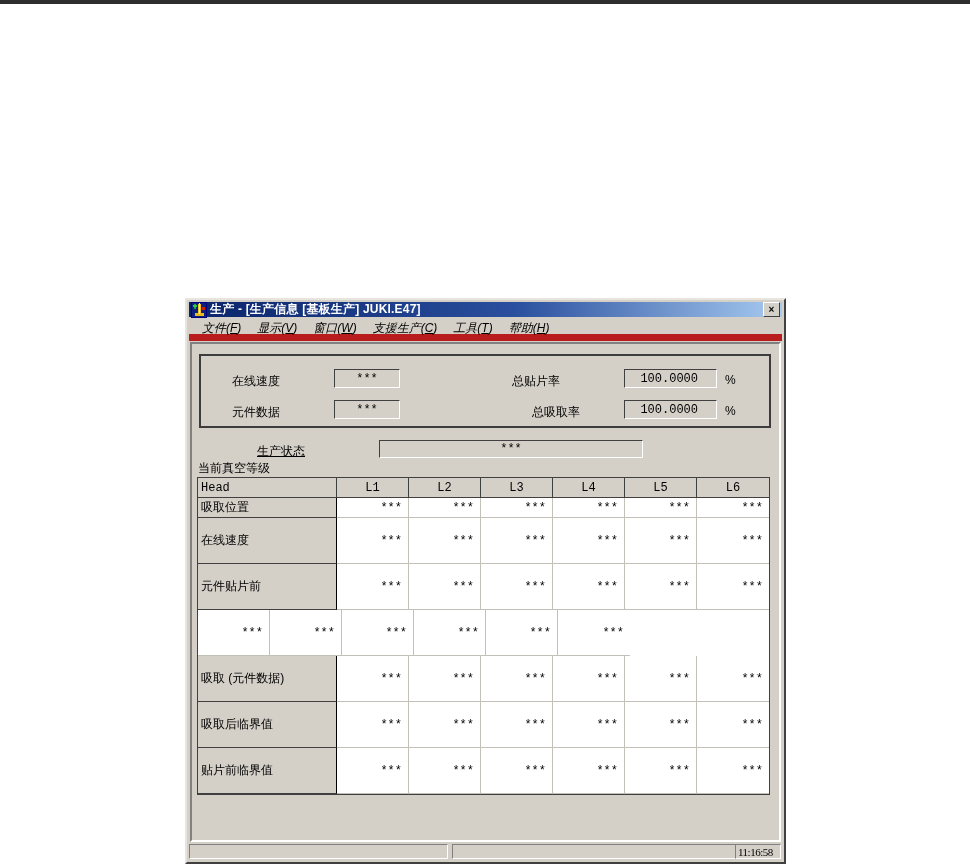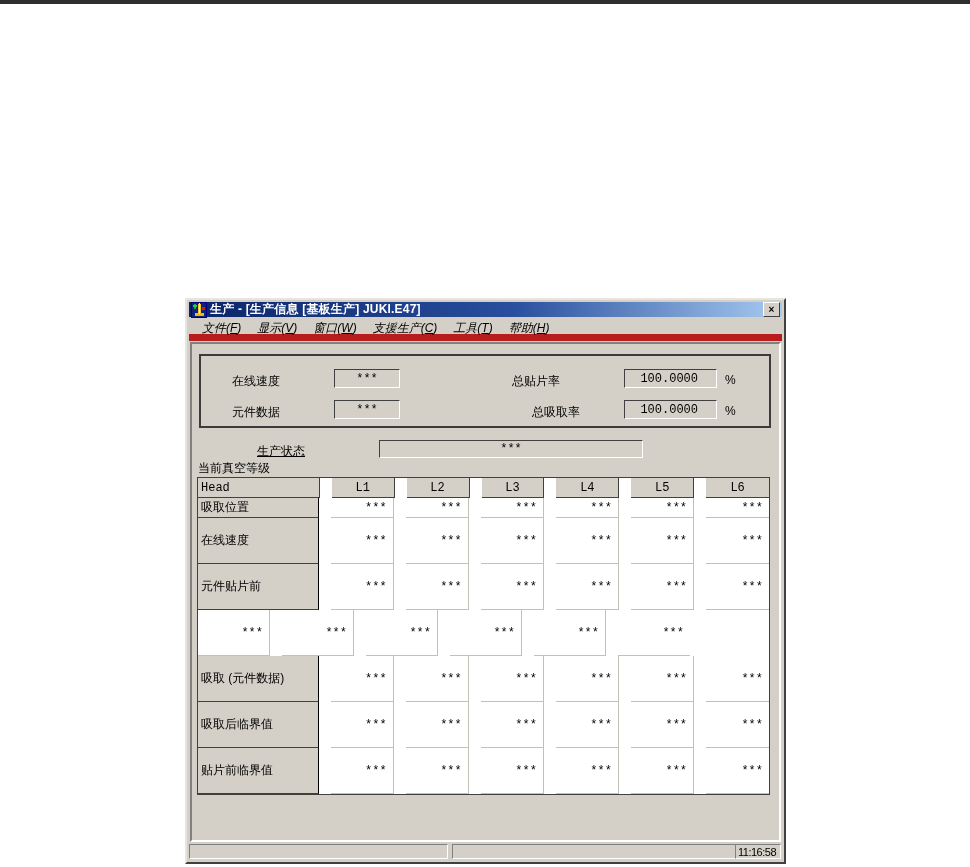--- a/index.html
+++ b/index.html
@@ -44,21 +44,21 @@
            display:flex; align-items:center; }
   .field.center { justify-content:center; }
   .field.right  { justify-content:flex-end; padding-right:18px; }
 
   .groupbox { position:absolute; left:7px; top:10px; width:572px; height:74px;
               border:2px solid #3c3c3c; background:#d4d0c8; }
 
   
   .vtable { position:absolute; left:5px; top:133px; width:573px;
             border:1px solid #404040; background:#ffffff; }
-  .trow { display:flex;gap:12px; }
+  .trow { display:flex; }
   .cell { overflow:hidden; white-space:nowrap; display:flex; align-items:center; }
   .cell.head-col { width:139px; background:#d4d0c8; padding-left:3px;
                    border-right:1px solid #000000; border-bottom:1px solid #404040;
                    font-size:12px; }
   .cell.hdr { background:#d4d0c8; border-bottom:1px solid #404040;
               border-right:1px solid #404040;
               font-family:"Liberation Mono", monospace; font-size:12px; }
   .cell.hdr.lcol { justify-content:center; width:72px; }
   .cell.hdr.first { justify-content:flex-start; padding-left:3px; width:139px; }
   .cell.data { width:72px; background:#ffffff; justify-content:flex-end; padding-right:6px;
@@ -68,21 +68,21 @@
   .trow.h20 .cell { height:20px; }
   .trow.h46 .cell { height:46px; }
 
   
   .statusbar { position:absolute; left:2px; right:2px; bottom:2px; height:17px;
                background:#d4d0c8; }
   .sb-panel { position:absolute; top:1px; height:15px; background:#d4d0c8;
               border:1px solid; border-color:#808080 #ffffff #ffffff #808080; }
   .sb-left { left:0; width:259px; }
   .sb-mid  { left:263px; width:287px; }
-  .sb-time { right:1px; width:46px; font-family:Liberation Sans, sans-serif;
+  .sb-time { right:1px; width:46px; font-family:Liberation Serif, serif;
              font-size:11px; display:flex; align-items:center; justify-content:flex-start;
              padding-left:2px; color:#000; letter-spacing:-0.5px; }
 </style>
 </head>
 <body>
 
 <div class="page-top-rule"></div>
 
 <div class="window">
 

